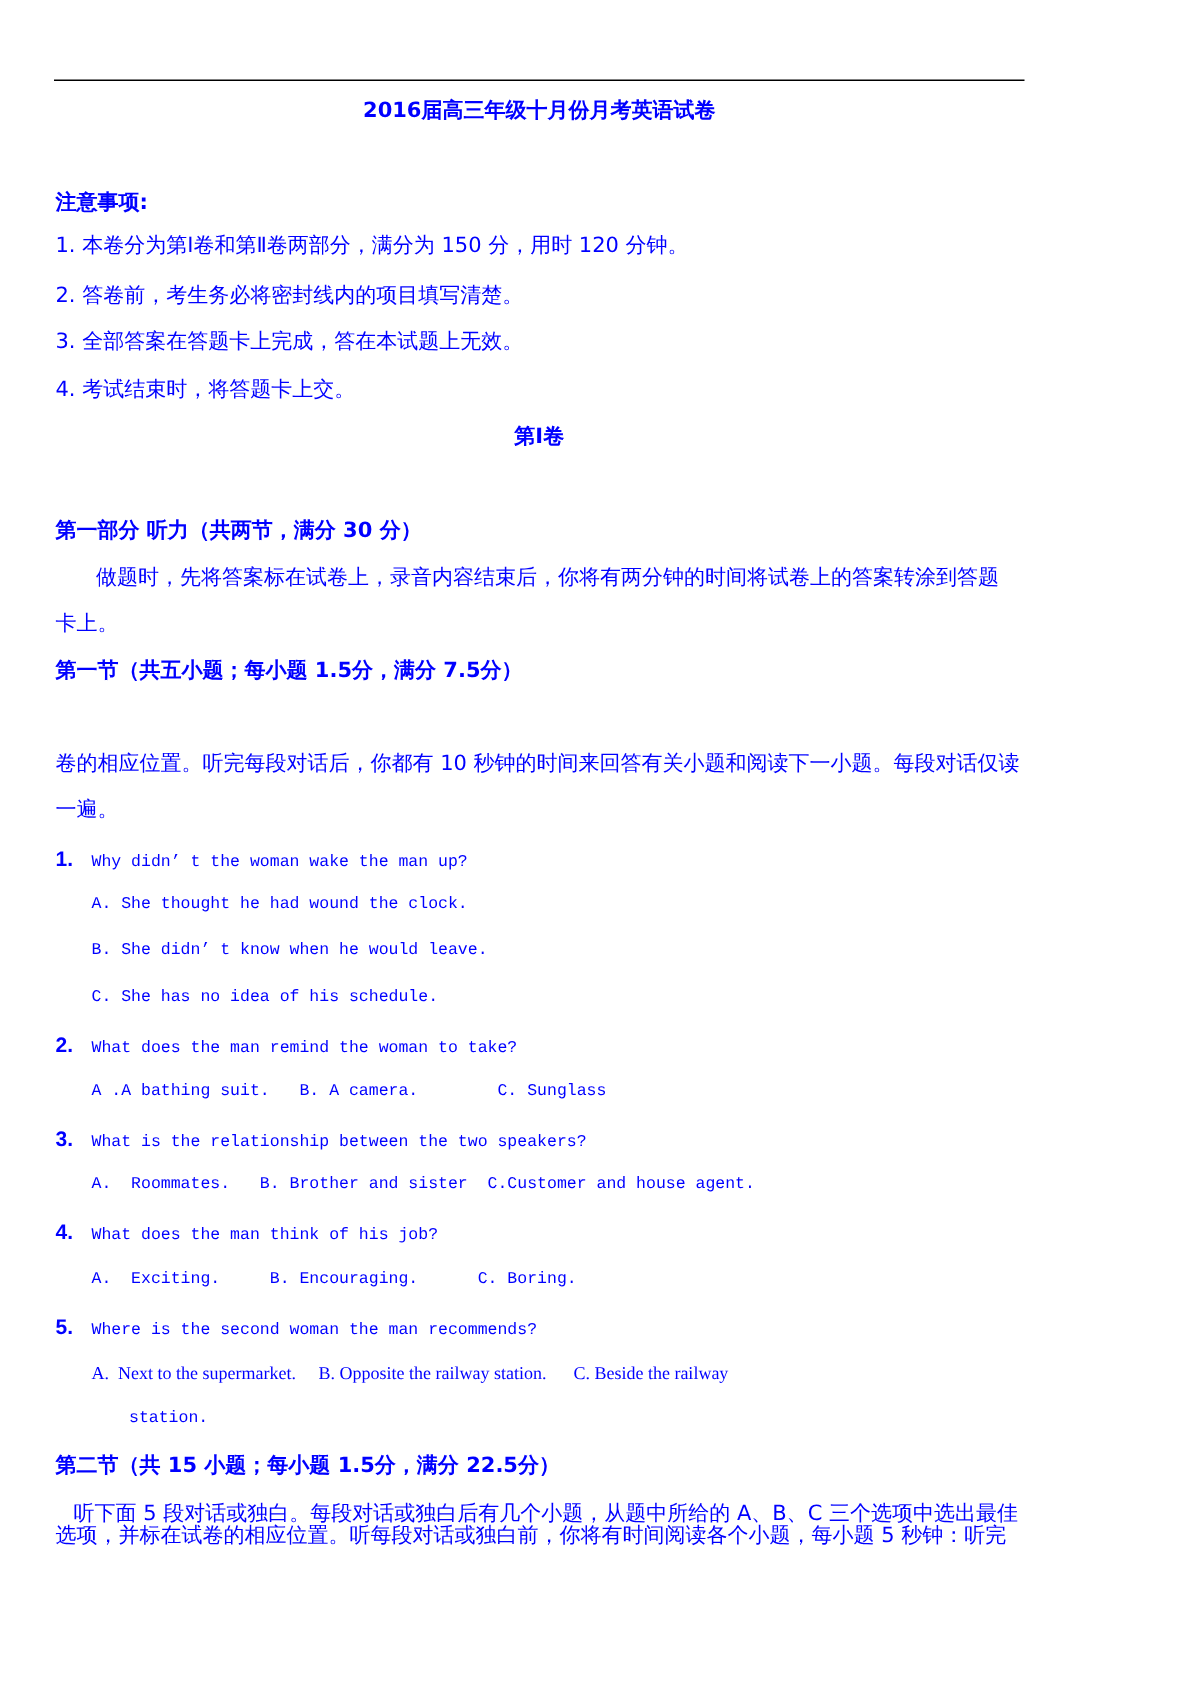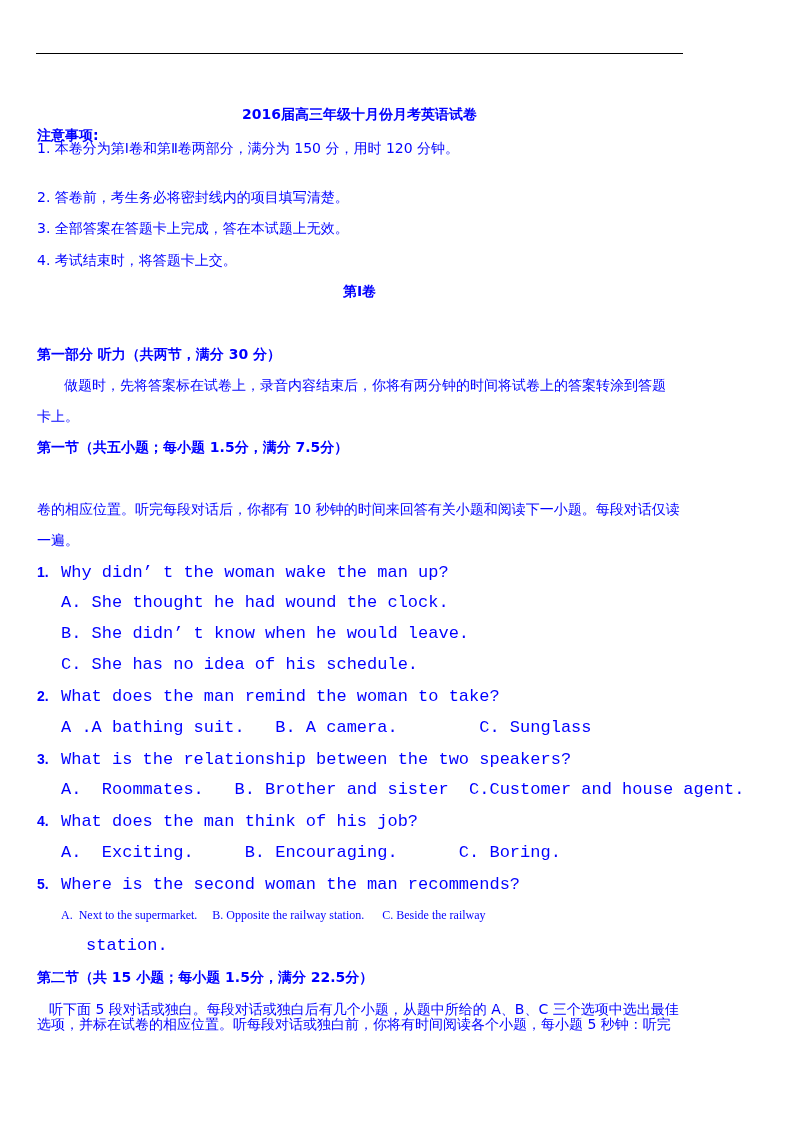--- a/index.html
+++ b/index.html
@@ -37,41 +37,41 @@
       color: #0000ff;
     }
     .bold { font-weight: bold; }
     .center {
       left: 36px;
       width: 647px;
       text-align: center;
     }
     .mono {
       font-family: "Liberation Mono", "DejaVu Sans Mono", monospace;
-      font-size: 17px;
+      font-size: 11px;
     }
     .qnum {
       font-family: "Liberation Sans", sans-serif;
       font-weight: bold;
       font-size: 14px;
       display: inline-block;
       width: 24px;
     }
   </style>
 </head>
 <body>
 
 <div class="page">
 
   <div class="header-rule"></div>
 
-  <div class="line center bold" style="top:66px;font-size:14px;margin-top:40px;">2016届高三年级十月份月考英语试卷</div>
+  <div class="line center bold" style="top:66px;font-size:14px;">2016届高三年级十月份月考英语试卷</div>
 
   <div class="line bold" style="left:37px;top:127px;font-size:14px;">注意事项:</div>
-  <div class="line" style="left:37px;top:140px;">1.  本卷分为第Ⅰ卷和第Ⅱ卷两部分，满分为 150 分，用时 120 分钟。</div>
+  <div class="line" style="left:37px;top:156px;">1.  本卷分为第Ⅰ卷和第Ⅱ卷两部分，满分为 150 分，用时 120 分钟。</div>
   <div class="line" style="left:37px;top:189px;">2.  答卷前，考生务必将密封线内的项目填写清楚。</div>
   <div class="line" style="left:37px;top:220px;">3.  全部答案在答题卡上完成，答在本试题上无效。</div>
   <div class="line" style="left:37px;top:252px;">4.  考试结束时，将答题卡上交。</div>
 
   <div class="line center bold" style="top:283px;">第Ⅰ卷</div>
 
   <div class="line bold" style="left:37px;top:346px;">第一部分   听力（共两节，满分 30 分）</div>
   <div class="line" style="left:64px;top:377px;">做题时，先将答案标在试卷上，录音内容结束后，你将有两分钟的时间将试卷上的答案转涂到答题</div>
   <div class="line" style="left:37px;top:408px;">卡上。</div>
 

